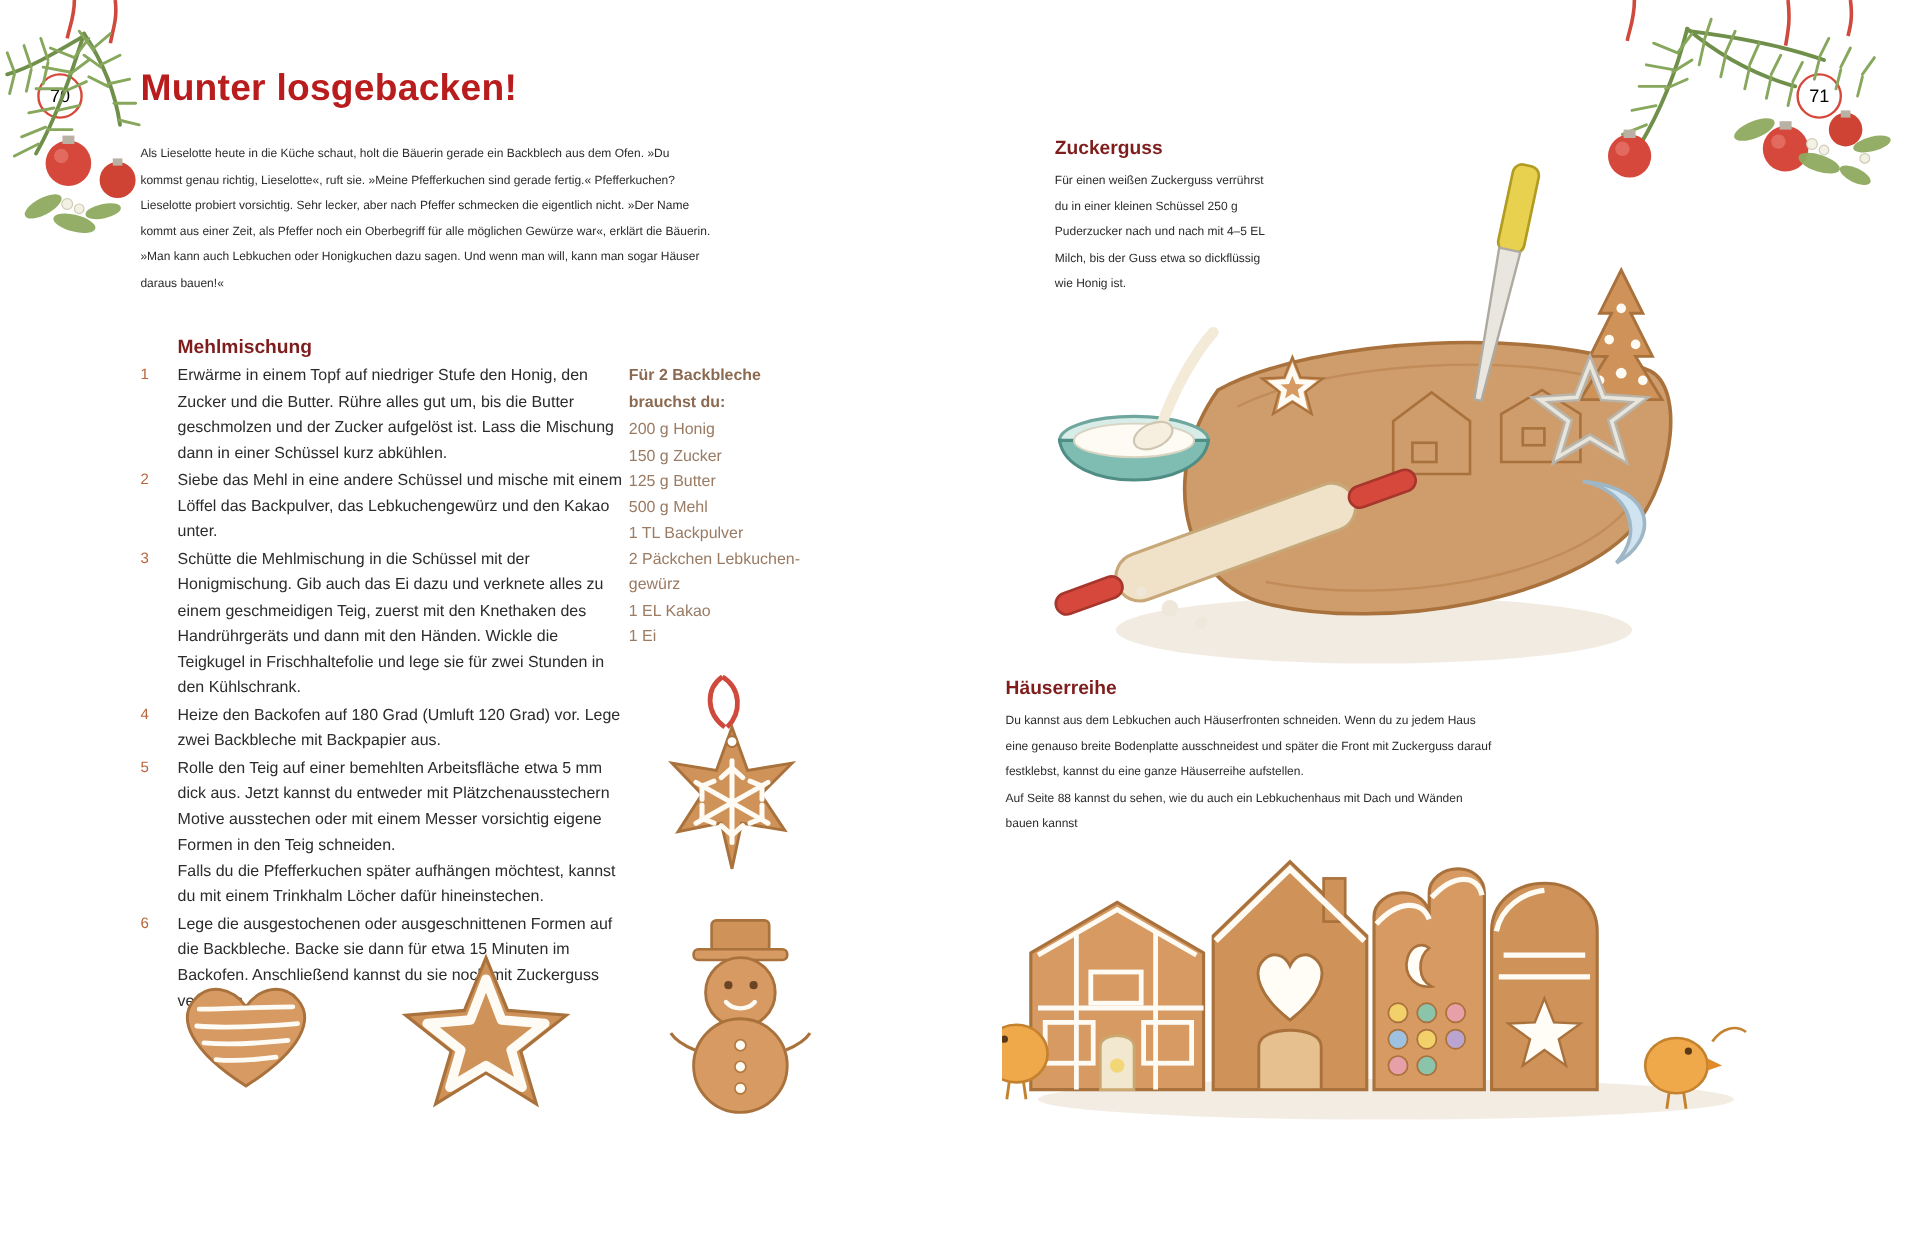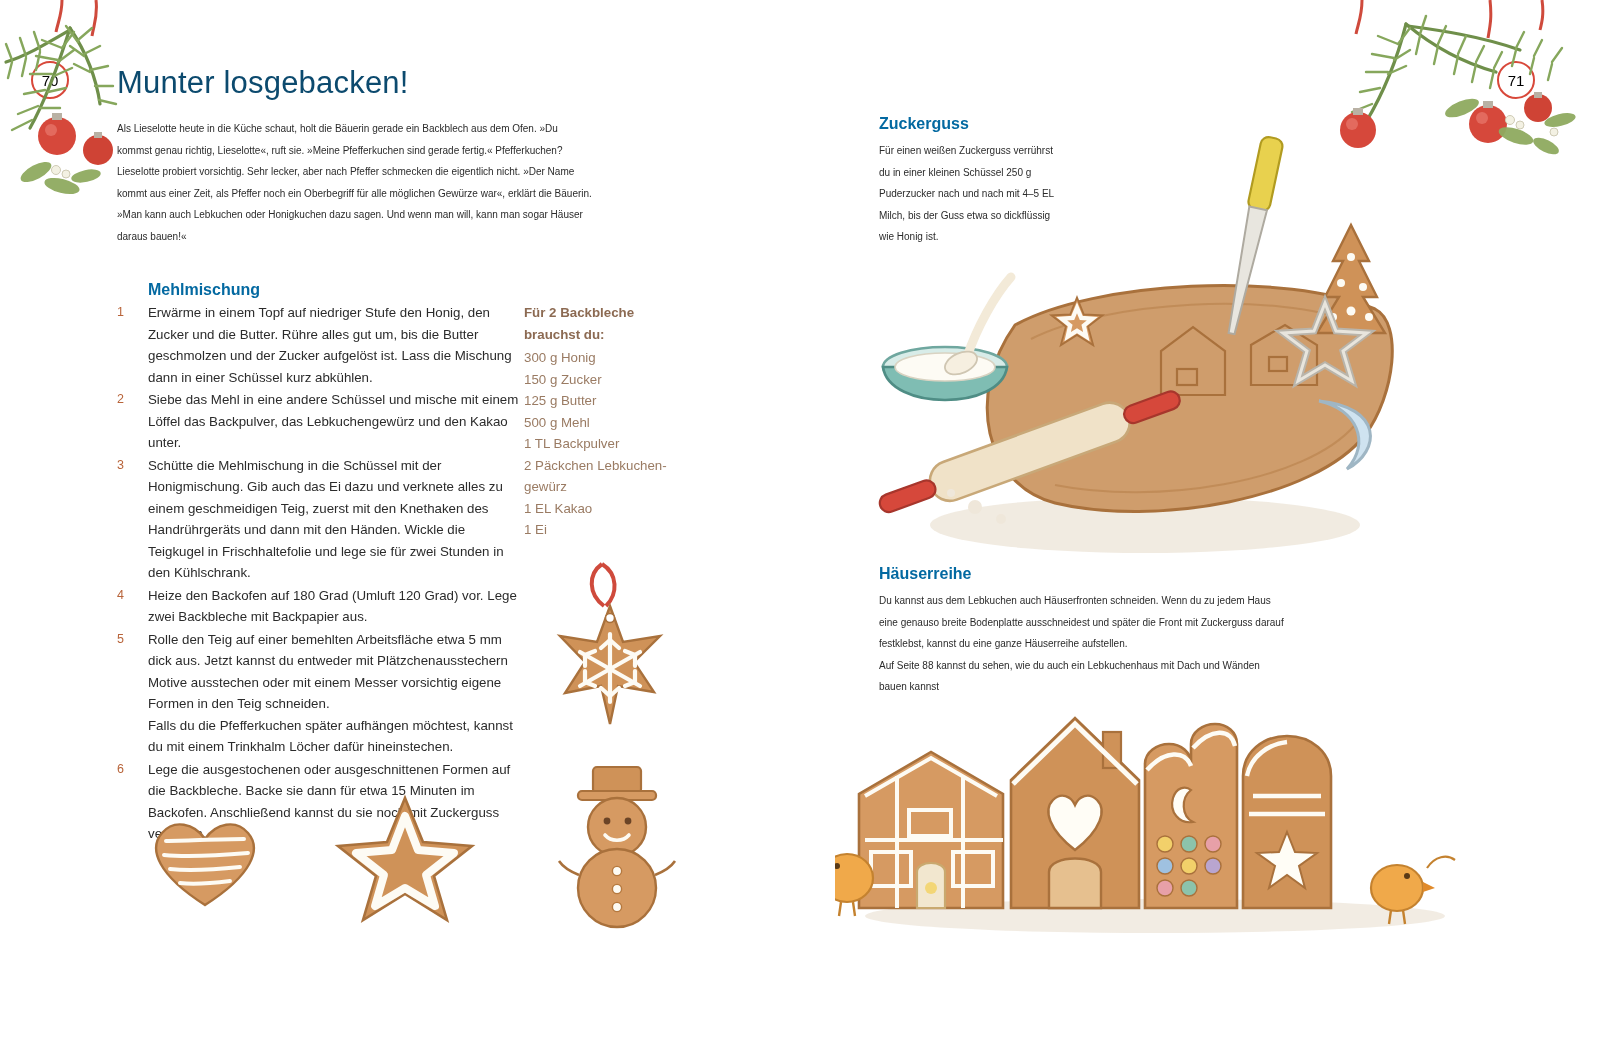--- a/index.html
+++ b/index.html
@@ -35,30 +35,30 @@
     background: #fff;
     font-family: "Liberation Sans", sans-serif;
   }
   #pnum-left { left: 31px; top: 61px; }
   #pnum-right { left: 1497px; top: 61px; }
 
   
   .h1 {
     position: absolute;
     left: 117px;
-    top: 65px;
+    top: 55px;
     font-size: 31px;
-    font-weight: normal;
-    color: #0c4a6e;
+    font-weight: bold;
+    color: #b91c1c;
     letter-spacing: .2px;
   }
   .h2 {
     font-size: 16px;
     font-weight: bold;
-    color: #0369a1;
+    color: #7f1d1d;
     margin: 0 0 7px 0;
   }
   .body-text {
     font-size: 10px;
     line-height: 21.5px;
     color: #2b2b2b;
   }
   #intro {
     position: absolute;
     left: 117px;
@@ -121,21 +121,21 @@
 
   
   #zuckerguss {
     position: absolute;
     left: 879px;
     top: 115px;
     width: 175px;
   }
   #haeuserreihe {
     position: absolute;
-    left: 879px;
+    left: 838px;
     top: 565px;
     width: 410px;
   }
 
   
   .illus { position: absolute; pointer-events: none; }
 
   
   #deco-topleft { left: 0; top: 0; width: 200px; height: 215px; }
   #deco-topright { left: 1310px; top: 0; width: 290px; height: 195px; }
@@ -305,21 +305,21 @@
     </li>
     <li>
       <span class="num">6</span>
       <p>Lege die ausgestochenen oder ausgeschnittenen Formen auf die Backbleche. Backe sie dann für etwa 15 Minuten im Backofen. Anschließend kannst du sie noch mit Zuckerguss verzieren.</p>
     </li>
   </ol>
 
   <div id="ingredients">
     <div class="ing-title">Für 2 Backbleche brauchst du:</div>
     <ul>
-      <li>300 g Honig</li>
+      <li>200 g Honig</li>
       <li>150 g Zucker</li>
       <li>125 g Butter</li>
       <li>500 g Mehl</li>
       <li>1 TL Backpulver</li>
       <li>2 Päckchen Lebkuchen-</li>
       <li>gewürz</li>
       <li>1 EL Kakao</li>
       <li>1 Ei</li>
     </ul>
   </div>

